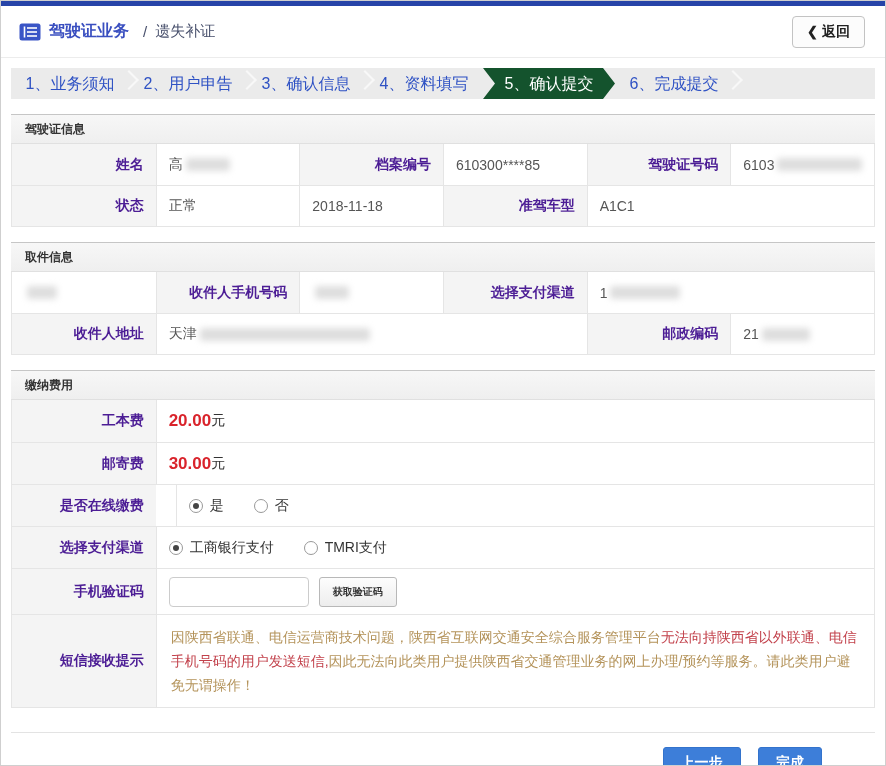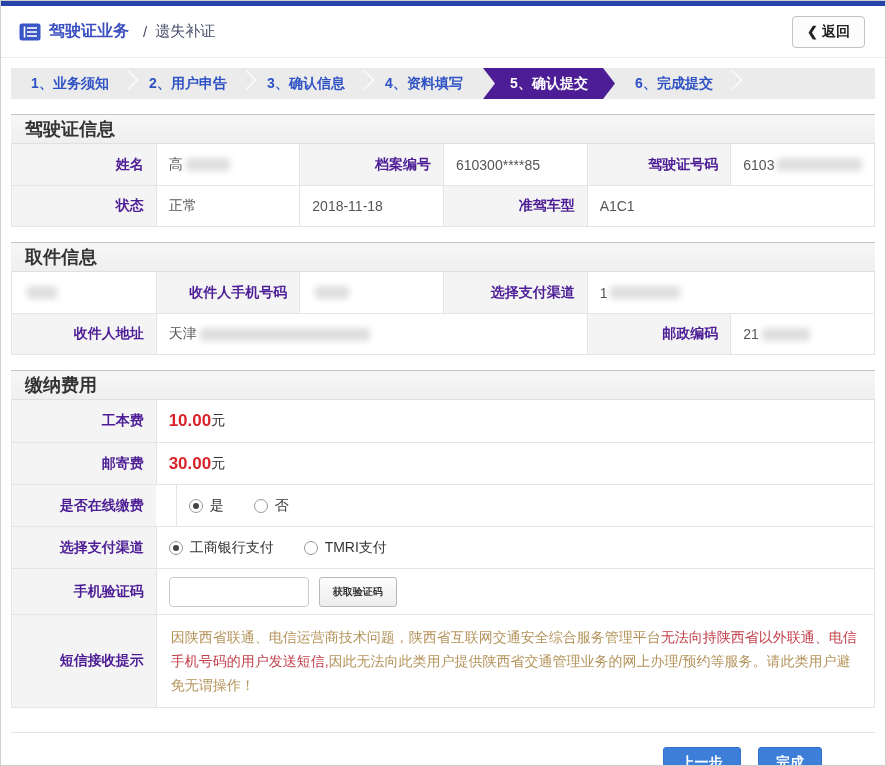--- a/index.html
+++ b/index.html
@@ -47,30 +47,30 @@
     height: 31px;
     background: #ebebeb;
     display: flex;
     align-items: stretch;
     overflow: hidden;
   }
   .step {
     width: 118px;
     line-height: 31px;
     text-align: center;
-    font-size: 14px;
-    font-weight: bold;
+    font-size: 16px;
+    font-weight: normal;
     color: #2f52c4;
     cursor: pointer;
     position: relative;
     z-index: 0;
   }
   .step.checked {
     width: 132px;
-    background: #4c1d95;
+    background: #14532d;
     color: #fff;
     clip-path: polygon(0 0, 120px 0, 132px 50%, 120px 100%, 0 100%, 12px 50%);
     z-index: 2;
   }
   .sep {
     width: 14px; height: 14px;
     border-top: 2px solid #f8f8f8;
     border-right: 2px solid #f8f8f8;
     transform: rotate(45deg);
     margin: 5px -7px 0;
@@ -81,21 +81,21 @@
 
   
   .section { margin: 15px 10px 0; }
   .section:first-of-type { margin-top: 26px; }
   .section-header {
     height: 30px; line-height: 29px;
     padding-left: 14px;
     background: linear-gradient(#f7f7f7, #efefef);
     border-top: 1px solid #c6c6c6;
     border-bottom: 1px solid #e0e0e0;
-    font-size: 18px; font-weight: bold; color: #333;
+    font-size: 12px; font-weight: bold; color: #333;
   }
   .tbl { border: 1px solid #e5e5e5; border-top: none; }
   .row { display: flex; border-top: 1px solid #e5e5e5; min-height: 41px; }
   .row:first-child { border-top: none; }
   .cell {
     display: flex; align-items: center;
     font-size: 14px;
     border-left: 1px solid #e5e5e5;
     padding: 0 12px;
   }
@@ -279,21 +279,21 @@
       </div>
     </div>
   </div>
 
   <div class="section">
     <div class="section-header">缴纳费用</div>
     <div class="tbl">
       <div class="row" style="min-height:42px;">
         <div class="cell lbl">工本费</div>
         <div class="cell val full">
-          <span class="fee-amount">10.00</span>
+          <span class="fee-amount">20.00</span>
             <span class="fee-unit">元</span>
         </div>
       </div>
       <div class="row" style="min-height:42px;">
         <div class="cell lbl">邮寄费</div>
         <div class="cell val full">
           <span class="fee-amount">30.00</span>
             <span class="fee-unit">元</span>
         </div>
       </div>

